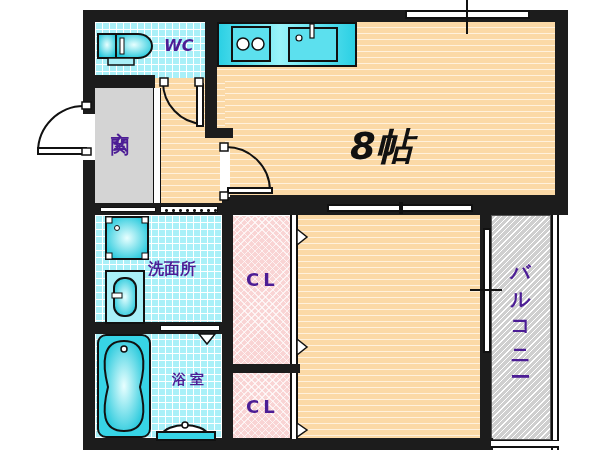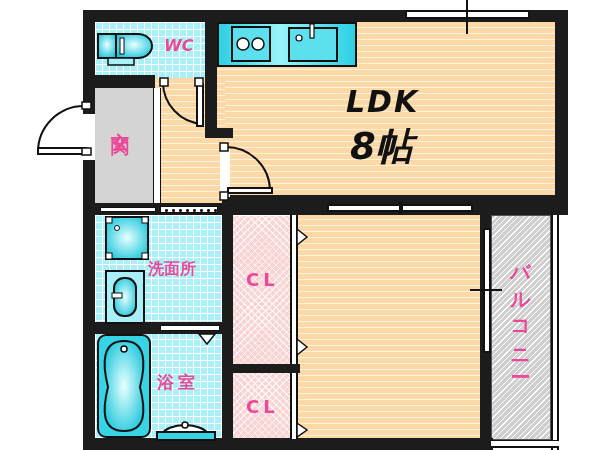--- a/index.html
+++ b/index.html
@@ -5,21 +5,21 @@
   html,body{margin:0;padding:0;background:#ffffff;}
   body{width:600px;height:450px;position:relative;overflow:hidden;font-family:"DejaVu Sans","Liberation Sans",sans-serif;}
   .abs{position:absolute;box-sizing:border-box;}
   .wall{position:absolute;background:#1c1c1c;}
   .wood{background-color:#fbd9a6;background-image:repeating-linear-gradient(to bottom,#fbd9a6 0px,#fbd9a6 5px,#fff1dc 5px,#fff1dc 6px);}
   .tile{background-color:#a9f0f8;background-image:linear-gradient(#ffffff 1px,transparent 1px),linear-gradient(90deg,#ffffff 1px,transparent 1px);background-size:7px 7px;}
   .pink{background-color:#f9d4d4;background-image:repeating-linear-gradient(45deg,rgba(255,255,255,.7) 0 1px,transparent 1px 5px),repeating-linear-gradient(-45deg,rgba(255,255,255,.7) 0 1px,transparent 1px 5px);}
   .gray{background:#d4d4d4;}
   .hatch{background-color:#cfcfcf;background-image:repeating-linear-gradient(-45deg,#cfcfcf 0 3px,#ffffff 3px 4px);}
   .label{position:absolute;font-weight:bold;color:#111;font-style:italic;white-space:nowrap;}
-  .label-up{position:absolute;font-weight:bold;color:#ec4899;}
+  .label-up{position:absolute;font-weight:bold;color:#4c1d95;}
   .vtext{writing-mode:vertical-rl;text-orientation:upright;letter-spacing:6px;}
   .win{position:absolute;background:#fff;border:2px solid #111;box-sizing:border-box;}
 </style>
 </head>
 <body>
 
 <div class="abs" style="left:0;top:0;width:600px;height:450px;">
 
   <div class="abs tile" style="left:95px;top:22px;width:112px;height:56px;"></div>
   <div class="abs wood" style="left:214px;top:22px;width:342px;height:185px;"></div>
@@ -170,23 +170,22 @@
     <rect x="2" y="2" width="52" height="102" rx="8" fill="#37d4e6" stroke="#111" stroke-width="2"></rect>
     <path d="M28,8 C6,8 6,30 12,54 C6,78 6,98 28,98 C50,98 50,78 44,54 C50,30 50,8 28,8 Z" fill="url(#gbt)" stroke="#111" stroke-width="2"></path>
     <circle cx="28" cy="16" r="3" fill="#fff" stroke="#111" stroke-width="1.5"></circle>
   </svg>
   <svg class="abs" style="left:155px;top:415px;" width="62" height="26">
     <path d="M6,20 A25,14 0 0 1 54,20" fill="#fff" stroke="#111" stroke-width="2"></path>
     <circle cx="30" cy="10" r="3" fill="#fff" stroke="#111" stroke-width="1.5"></circle>
     <rect x="2" y="17" width="58" height="8" fill="#37d4e6" stroke="#111" stroke-width="2"></rect>
   </svg>
 
-  <div class="label" style="left:346px;top:84px;font-size:30px;letter-spacing:2px;">LDK</div>
   <div class="label" style="left:350px;top:122px;font-size:37px;">8帖</div>
   <div class="label-up" style="left:164px;top:36px;font-size:16px;font-style:italic;">WC</div>
   <div class="label-up vtext" style="left:108px;top:118px;font-size:18px;">玄関</div>
   <div class="label-up" style="left:148px;top:259px;font-size:16px;">洗面所</div>
-  <div class="label-up" style="left:157px;top:371px;font-size:17px;letter-spacing:4px;">浴室</div>
+  <div class="label-up" style="left:172px;top:371px;font-size:14px;letter-spacing:4px;">浴室</div>
   <div class="label-up" style="left:246px;top:269px;font-size:18px;letter-spacing:4px;">CL</div>
   <div class="label-up" style="left:246px;top:396px;font-size:18px;letter-spacing:4px;">CL</div>
   <div class="label-up vtext" style="left:508px;top:250px;font-size:20px;">バルコニー</div>
 
 </div>
 
 </body></html>

